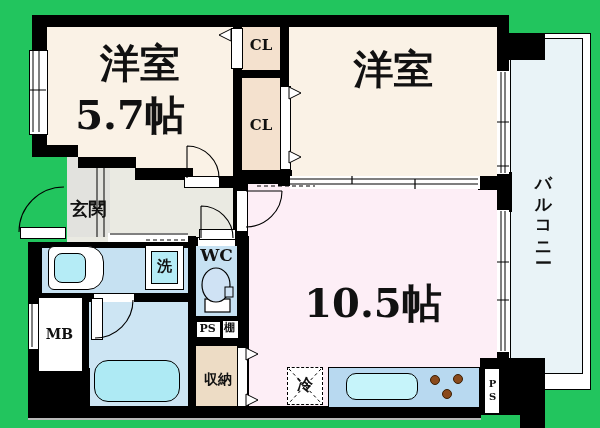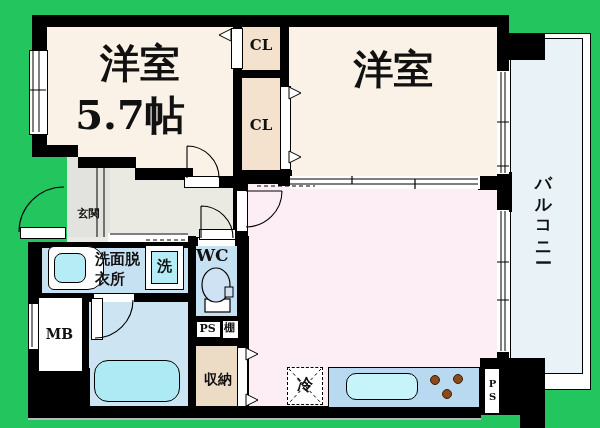--- a/index.html
+++ b/index.html
@@ -153,30 +153,27 @@
     <g fill="#8a4a1c" stroke="#3a1f05" stroke-width="1">
       <circle cx="435" cy="380" r="4.5"></circle>
       <circle cx="458" cy="379" r="4.5"></circle>
       <circle cx="447" cy="394" r="4.5"></circle>
     </g>
   </svg>
 
   <div class="lbl" style="left:45px;top:42px;width:190px;font-size:40px;">洋室</div>
   <div class="lbl" style="left:35px;top:94px;width:190px;font-size:40px;">5.7帖</div>
   <div class="lbl" style="left:289px;top:48px;width:209px;font-size:40px;">洋室</div>
+  <div class="lbl" style="left:248px;top:282px;width:250px;font-size:40px;">10.5帖</div>
   <div class="lbl" style="left:242px;top:38px;width:38px;font-size:15px;">CL</div>
   <div class="lbl" style="left:242px;top:118px;width:38px;font-size:15px;">CL</div>
   <div class="lbl vtext" style="left:528px;top:143px;width:24px;height:135px;font-size:17px;letter-spacing:3px;font-weight:bold;">バルコニー</div>
-  <div class="lbl" style="left:67px;top:208px;width:43px;font-size:11px;">玄関</div>
-  <div class="lbl" style="left:95px;top:249px;width:50px;font-size:15px;text-align:left;line-height:20px;">
-    <span>洗面脱</span><br>
-    <span>衣所</span>
-  </div>
+  <div class="lbl" style="left:67px;top:200px;width:43px;font-size:18px;">玄関</div>
   <div class="lbl" style="left:151px;top:259px;width:27px;font-size:15px;">洗</div>
-  <div class="lbl" style="left:196px;top:247px;width:20px;font-size:17px;">WC</div>
+  <div class="lbl" style="left:196px;top:247px;width:41px;font-size:17px;">WC</div>
   <div class="lbl" style="left:38px;top:327px;width:43px;font-size:14px;">MB</div>
   <div class="lbl" style="left:196px;top:323px;width:23px;font-size:11px;">PS</div>
   <div class="lbl" style="left:222px;top:322px;width:15px;font-size:11px;">棚</div>
   <div class="lbl" style="left:196px;top:372px;width:44px;font-size:14px;">収納</div>
   <div class="lbl" style="left:287px;top:377px;width:36px;font-size:16px;">冷</div>
   <div class="lbl vtext" style="left:485px;top:372px;width:12px;height:38px;font-size:10px;letter-spacing:2px;">PS</div>
 
 </div>
 
 </body></html>

